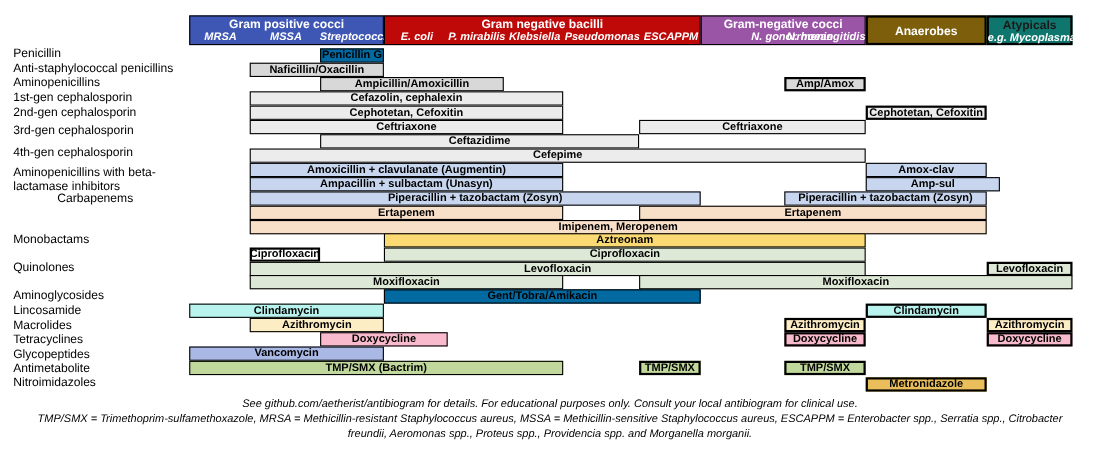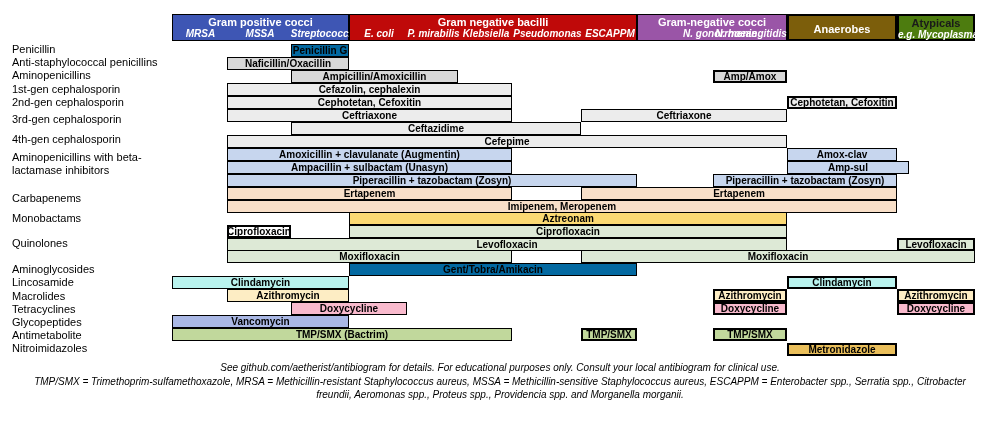--- a/index.html
+++ b/index.html
@@ -41,36 +41,36 @@
         <div class="sub" style="left: 232px; width: 56px;">ESCAPPM</div>
       </div>
       <div class="hgroup" style="left: 637px; width: 150px; background: rgb(154, 85, 167); color: rgb(255, 255, 255);">
         <div class="t">Gram-negative cocci</div>
         <div class="sub" style="left: 0px; width: 76px; padding-left: 44px;">N. gonorrhoeae</div>
         <div class="sub" style="left: 76px; width: 74px;">N. meningitidis</div>
       </div>
       <div class="hgroup thick" style="left: 787px; width: 110px; background: rgb(124, 94, 11); color: rgb(255, 255, 255);">
         <div class="t solo">Anaerobes</div>
       </div>
-      <div class="hgroup thick" style="left: 897px; width: 78px; background: #4d7c0f; color: rgb(26, 26, 26);">
+      <div class="hgroup thick" style="left: 897px; width: 78px; background: #0f766e; color: rgb(26, 26, 26);">
         <div class="t">Atypicals</div>
         <div class="sub" style="left: 0px; width: 78px; color: rgb(255, 255, 255);">e.g. Mycoplasma</div>
       </div>
     </div>
   <div id="cats">
       <div class="cat" style="top: 43px;">Penicillin</div>
       <div class="cat" style="top: 56px;">Anti-staphylococcal penicillins</div>
       <div class="cat" style="top: 69px;">Aminopenicillins</div>
       <div class="cat" style="top: 83px;">1st-gen cephalosporin</div>
       <div class="cat" style="top: 96px;">2nd-gen cephalosporin</div>
       <div class="cat" style="top: 113px;">3rd-gen cephalosporin</div>
       <div class="cat" style="top: 133px;">4th-gen cephalosporin</div>
       <div class="cat" style="top: 151px;">Aminopenicillins with beta-
 lactamase inhibitors</div>
-      <div class="cat" style="top: 192px;">Carbapenems</div>
+      <div class="cat" style="top: 175px; margin-left: 40px;">Carbapenems</div>
       <div class="cat" style="top: 212px;">Monobactams</div>
       <div class="cat" style="top: 237px;">Quinolones</div>
       <div class="cat" style="top: 263px;">Aminoglycosides</div>
       <div class="cat" style="top: 276px;">Lincosamide</div>
       <div class="cat" style="top: 290px;">Macrolides</div>
       <div class="cat" style="top: 303px;">Tetracyclines</div>
       <div class="cat" style="top: 316px;">Glycopeptides</div>
       <div class="cat" style="top: 329px;">Antimetabolite</div>
       <div class="cat" style="top: 342px;">Nitroimidazoles</div>
     </div>

